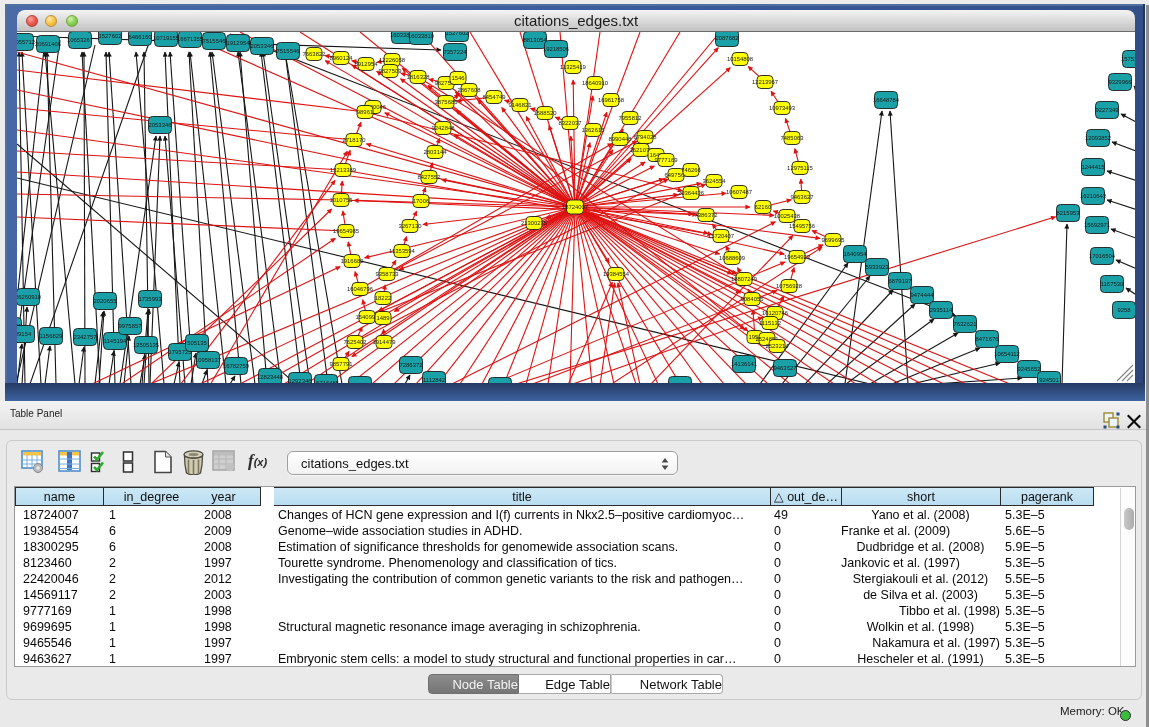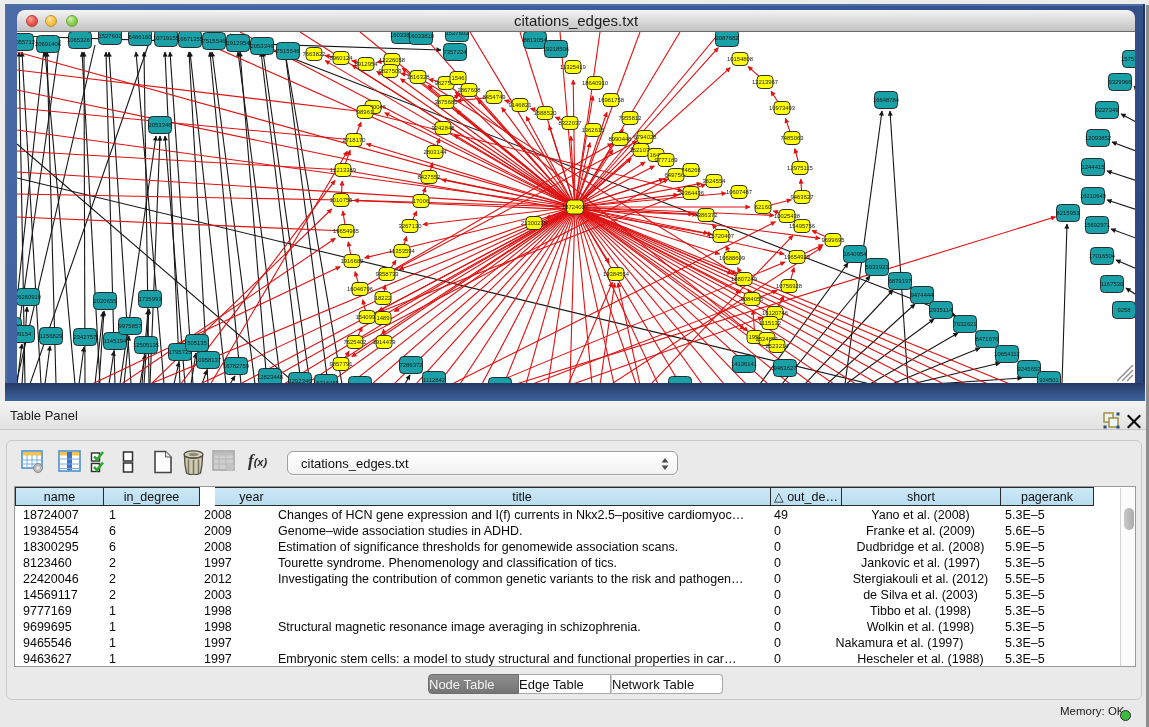--- a/index.html
+++ b/index.html
@@ -6,34 +6,34 @@
 .abs{position:absolute}
 
 #frame{left:5px;top:4px;width:1140px;height:397px;background:linear-gradient(135deg,#4a6ba8 0%,#3a5a9a 45%,#2c4579 100%);box-shadow:inset -2px -2px 0 #22355e,inset 2px 2px 0 #50719f}
 #titlebar{left:17px;top:10px;width:1118px;height:22px;border-radius:8px 8px 0 0;background:linear-gradient(#f4f4f4,#d6d6d6 60%,#c2c2c2);border-bottom:1px solid #6b6b6b}
 #titlebar .tl{position:absolute;top:5px;width:12px;height:12px;border-radius:50%}
 #title{left:17px;top:12px;width:1118px;text-align:center;font-size:15px;color:#1c1c1c}
 #canvas{left:17px;top:32px;width:1118px;height:351px;background:#fff;overflow:hidden}
 
 #bottom{left:0;top:401px;width:1149px;height:326px;background:#e9e9e9}
 #tpbar{left:0;top:0;width:1149px;height:29px;background:linear-gradient(#f3f3f3,#e2e2e2);border-bottom:1px solid #c6c6c6}
-#tpbar span{position:absolute;left:10px;top:7px;font-size:13px;color:#222}
+#tpbar span{position:absolute;left:10px;top:7px;font-size:10px;color:#222}
 #panelbox{left:6px;top:39px;width:1136px;height:260px;border:1px solid #c9c9c9;border-radius:6px;background:#eaeaea}
 #combo{left:287px;top:50px;width:391px;height:24px;background:linear-gradient(#ffffff,#f2f2f2);border:1px solid #9f9f9f;border-radius:6px;box-shadow:0 1px 1px rgba(255,255,255,.8)}
 #combo span{position:absolute;left:13px;top:4px;font-size:13px;color:#111}
 
 #tablewrap{left:14px;top:85px;width:1122px;height:181px;background:#fff;border:1px solid #9a9a9a;overflow:hidden}
 .th{position:absolute;top:0;height:19px;background:linear-gradient(#cde8f6,#b9ddf0);border-right:1px solid #2b2b2b;border-top:1px solid #2b2b2b;border-bottom:1px solid #2b2b2b;font-size:12.5px;color:#101010;text-align:center;line-height:19px}
 .trow{position:absolute;left:0;width:1100px;height:16px;font-size:12.5px;color:#080808}
 .trow span{position:absolute;top:0;line-height:16px;white-space:nowrap}
 
 #vsb{left:1105px;top:1px;width:16px;height:179px;background:#fcfcfc;border-left:1px solid #d5d5d5}
 #vsbthumb{left:2.5px;top:20px;width:10px;height:22px;background:linear-gradient(90deg,#c9c9c9,#ababab);border-radius:5px}
 
-.tab{position:absolute;top:273px;height:20px;font-size:13px;line-height:20px;text-align:left;border:1px solid #a9a9a9;background:#fff;color:#111}
+.tab{position:absolute;top:273px;height:20px;font-size:13px;line-height:20px;text-align:right;border:1px solid #a9a9a9;background:#fff;color:#111}
 #tab1{left:428px;width:91px;border-radius:4px 0 0 4px;background:linear-gradient(#8d8d8d,#757575);color:#f4f4f4;border-color:#6f6f6f}
 #tab2{left:519px;width:92px;border-left:none}
 #tab3{left:611px;width:112px;border-left:1px solid #c9c9c9;border-radius:0 4px 4px 0}
 #memory{left:1060px;top:705px;font-size:11.5px;color:#1a1a1a}
 #memdot{left:1120px;top:710px;width:11px;height:11px;border-radius:50%;background:#3dbb3d;border:1.5px solid #2a2a2a}
 #rstrip{left:1146px;top:5px;width:3px;height:722px;background:#8e8e8e}
 .icon{position:absolute;top:49px}
 </style></head><body>
 <div id="stage">
 <div id="frame" class="abs"></div>
@@ -665,21 +665,21 @@
   <div id="combo" class="abs">
         <span>citations_edges.txt</span>
     <svg class="abs" style="right:8px;top:6px" width="8" height="12" viewBox="0 0 8 12">
           <path d="M4 0 L7.4 4.4 H0.6 Z" fill="#4a4a4a"></path>
           <path d="M4 12 L7.4 7.6 H0.6 Z" fill="#4a4a4a"></path>
         </svg>
   </div>
   <div id="tablewrap" class="abs">
     <div class="th" style="left:0px;width:89px;border-left:1px solid #2b2b2b">name</div>
     <div class="th" style="left:89px;width:96px">in_degree</div>
-    <div class="th" style="left:200px;width:74px">year</div>
+    <div class="th" style="left:172px;width:74px">year</div>
     <div class="th" style="left:259px;width:497px">title</div>
     <div class="th" style="left:756px;width:71px">△ out_de…</div>
     <div class="th" style="left:827px;width:159px">short</div>
     <div class="th" style="left:986px;width:93px">pagerank</div>
     <div id="vsb" class="abs">
           <div id="vsbthumb" class="abs"></div>
         </div>
   </div>
   <div id="tab1" class="tab">Node Table</div>
   <div id="tab2" class="tab">Edge Table</div>
@@ -694,39 +694,39 @@
 <span style="left:774px">49</span>
         <span style="left:841px;width:159px;text-align:center">Yano et al. (2008)</span>
 <span style="left:1005px">5.3E–5</span>
       </div>
 <div class="trow" style="top:523px">
 <span style="left:23px">19384554</span>
         <span style="left:109px">6</span>
 <span style="left:204px">2009</span>
         <span style="left:278px">Genome–wide association studies in ADHD.</span>
 <span style="left:774px">0</span>
-        <span style="left:841px;width:159px;text-align:center">Franke et al. (2009)</span>
+        <span style="left:841px;width:159px;">Franke et al. (2009)</span>
 <span style="left:1005px">5.6E–5</span>
       </div>
 <div class="trow" style="top:539px">
 <span style="left:23px">18300295</span>
         <span style="left:109px">6</span>
 <span style="left:204px">2008</span>
         <span style="left:278px">Estimation of significance thresholds for genomewide association scans.</span>
 <span style="left:774px">0</span>
         <span style="left:841px;width:159px;text-align:center">Dudbridge et al. (2008)</span>
 <span style="left:1005px">5.9E–5</span>
       </div>
 <div class="trow" style="top:555px">
 <span style="left:23px">8123460</span>
         <span style="left:109px">2</span>
 <span style="left:204px">1997</span>
         <span style="left:278px">Tourette syndrome. Phenomenology and classification of tics.</span>
 <span style="left:774px">0</span>
-        <span style="left:841px;width:159px;text-align:center">Jankovic et al. (1997)</span>
+        <span style="left:841px;width:159px;">Jankovic et al. (1997)</span>
 <span style="left:1005px">5.3E–5</span>
       </div>
 <div class="trow" style="top:571px">
 <span style="left:23px">22420046</span>
         <span style="left:109px">2</span>
 <span style="left:204px">2012</span>
         <span style="left:278px">Investigating the contribution of common genetic variants to the risk and pathogen…</span>
 <span style="left:774px">0</span>
         <span style="left:841px;width:159px;text-align:center">Stergiakouli et al. (2012)</span>
 <span style="left:1005px">5.5E–5</span>
@@ -737,45 +737,45 @@
 <span style="left:204px">2003</span>
 <span style="left:774px">0</span>
         <span style="left:841px;width:159px;text-align:center">de Silva et al. (2003)</span>
 <span style="left:1005px">5.3E–5</span>
       </div>
 <div class="trow" style="top:603px">
 <span style="left:23px">9777169</span>
         <span style="left:109px">1</span>
 <span style="left:204px">1998</span>
 <span style="left:774px">0</span>
-        <span style="left:841px;width:159px;text-align:center">Tibbo et al. (1998)</span>
+        <span style="left:841px;width:159px;text-align:right">Tibbo et al. (1998)</span>
 <span style="left:1005px">5.3E–5</span>
       </div>
 <div class="trow" style="top:619px">
 <span style="left:23px">9699695</span>
         <span style="left:109px">1</span>
 <span style="left:204px">1998</span>
         <span style="left:278px">Structural magnetic resonance image averaging in schizophrenia.</span>
 <span style="left:774px">0</span>
         <span style="left:841px;width:159px;text-align:center">Wolkin et al. (1998)</span>
 <span style="left:1005px">5.3E–5</span>
       </div>
 <div class="trow" style="top:635px">
 <span style="left:23px">9465546</span>
         <span style="left:109px">1</span>
 <span style="left:204px">1997</span>
 <span style="left:774px">0</span>
-        <span style="left:820px;width:159px;text-align:center">Nakamura et al. (1997)</span>
+        <span style="left:841px;width:159px;text-align:right">Nakamura et al. (1997)</span>
 <span style="left:1005px">5.3E–5</span>
       </div>
 <div class="trow" style="top:651px">
 <span style="left:23px">9463627</span>
         <span style="left:109px">1</span>
 <span style="left:204px">1997</span>
         <span style="left:278px">Embryonic stem cells: a model to study structural and functional properties in car…</span>
 <span style="left:774px">0</span>
-        <span style="left:841px;width:159px;text-align:center">Hescheler et al. (1988)</span>
+        <span style="left:841px;width:159px;text-align:center">Hescheler et al. (1991)</span>
 <span style="left:1005px">5.3E–5</span>
       </div>
 </div>
 <div id="memory" class="abs">Memory: OK</div>
 <div id="memdot" class="abs"></div>
 <div id="rstrip" class="abs"></div>
 </div>
 </body></html>

